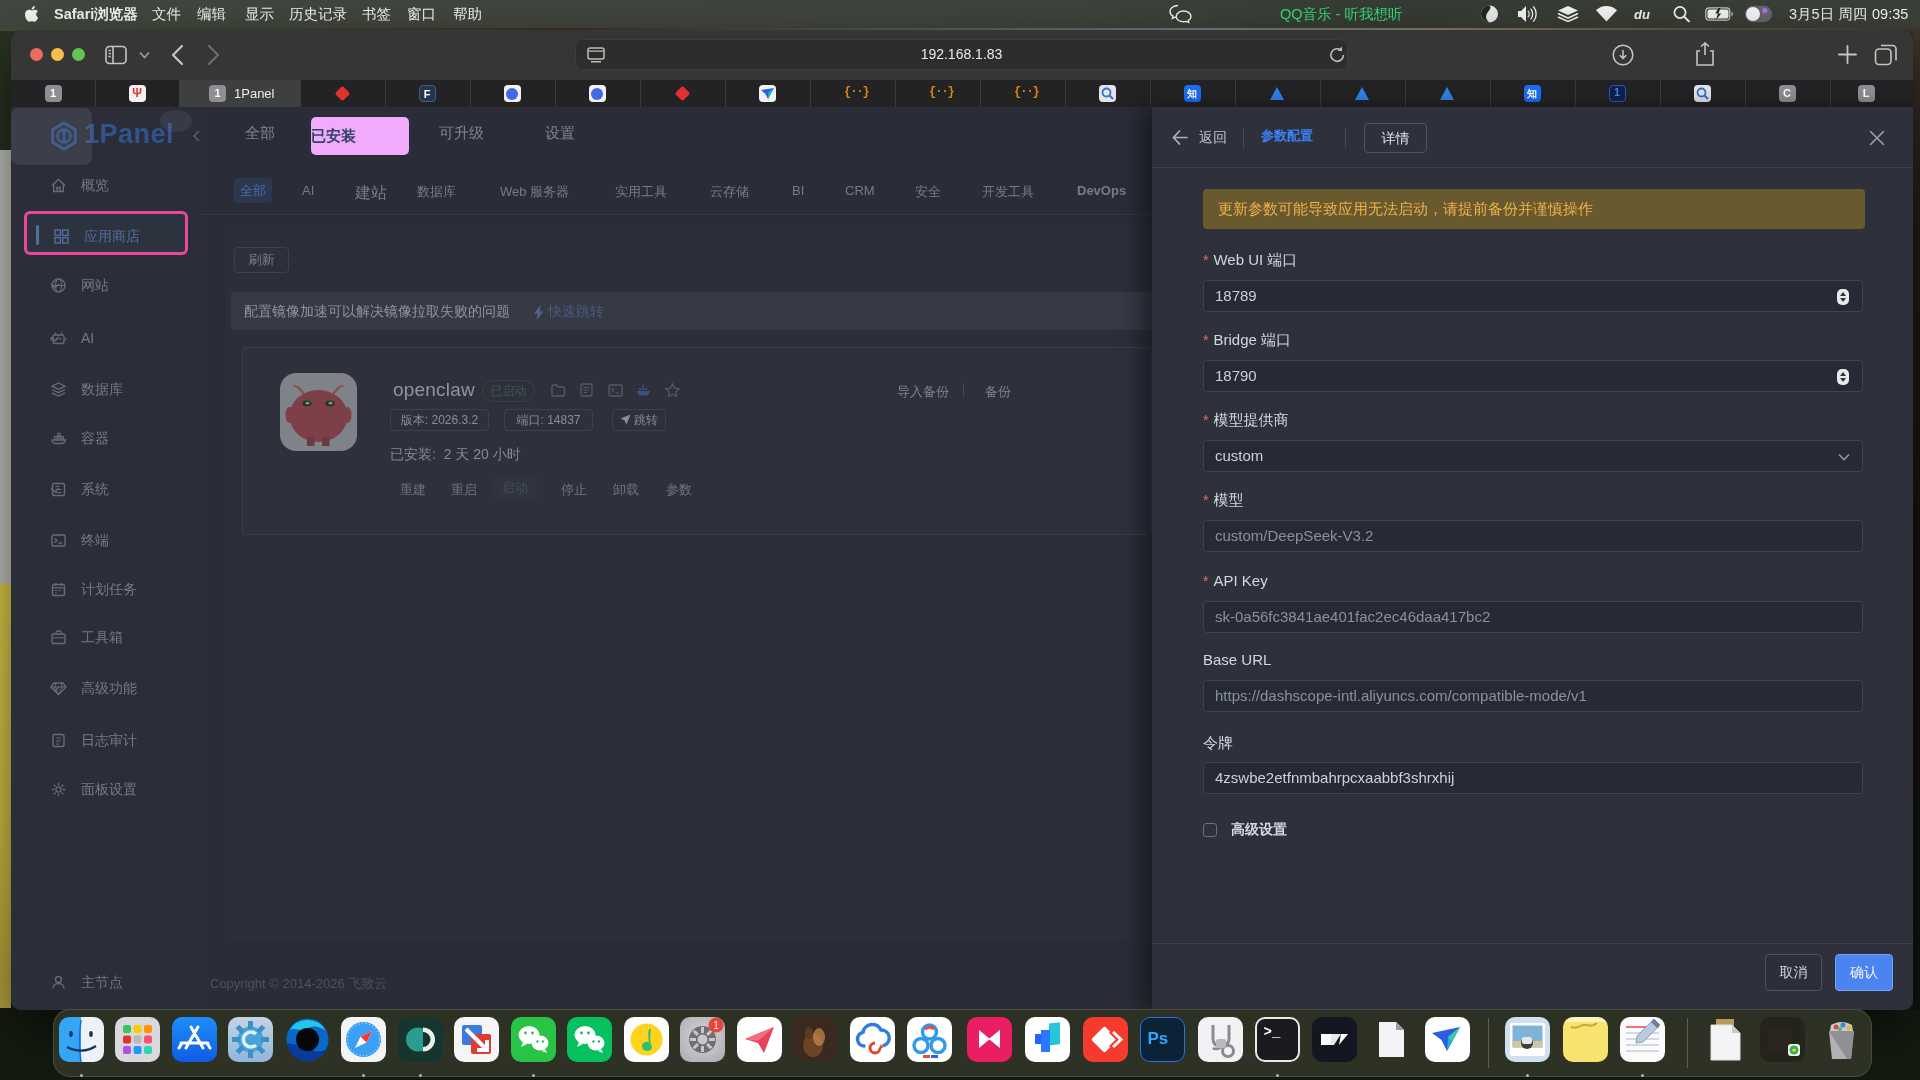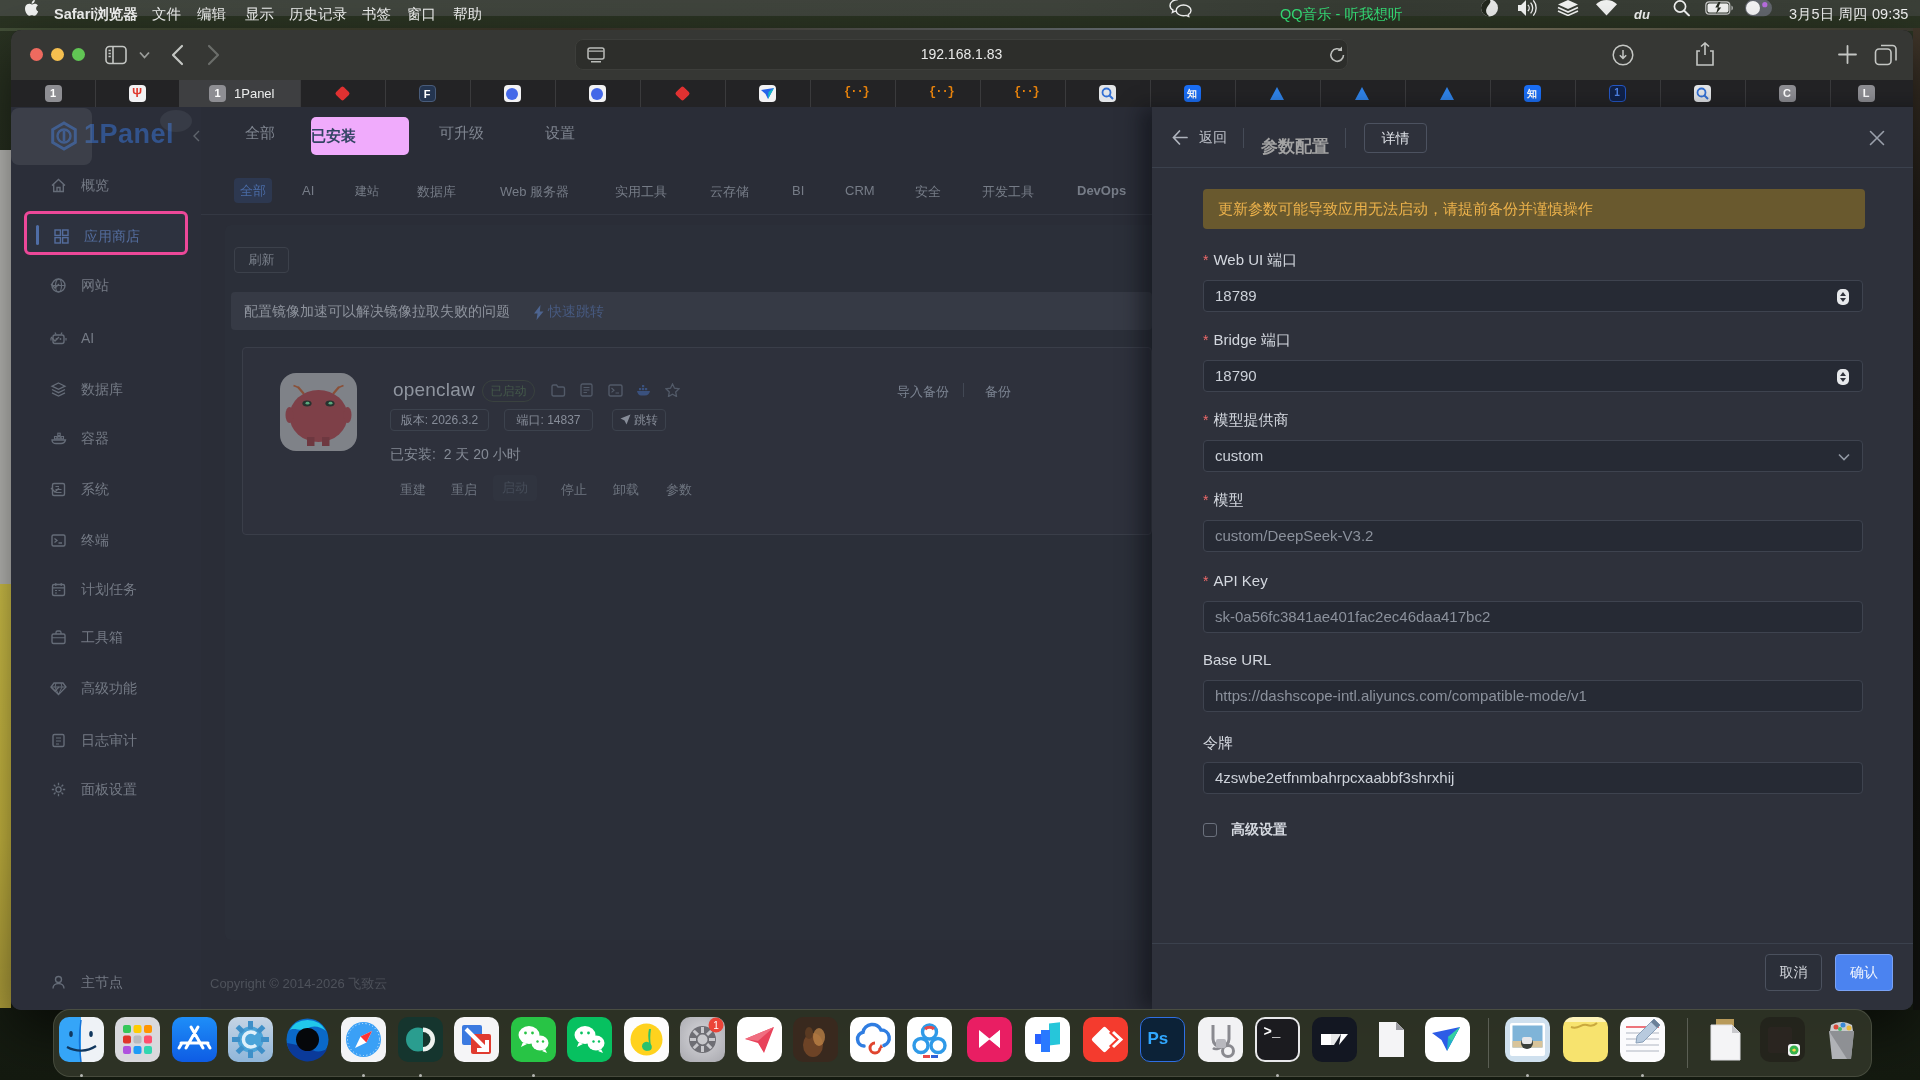--- a/index.html
+++ b/index.html
@@ -6,21 +6,21 @@
 html,body { width:1920px; height:1080px; overflow:hidden; font-family:"Liberation Sans", sans-serif; }
 body { position:relative; background:#1d2417; filter:blur(0.6px); }
 .abs { position:absolute; }
 
 #wall { position:absolute; inset:0; background:linear-gradient(180deg,#2a3322 0%,#252e1e 40%,#1d2517 70%,#141a10 100%); }
 #wall .whitestrip { position:absolute; left:0; top:150px; width:11px; height:434px; background:#c6c6c2; }
 #wall .yellow { position:absolute; left:0; top:584px; width:11px; height:424px; background:linear-gradient(180deg,#e0d04e,#d4c244 60%,#b7a63e); }
 #wall .rightstrip { position:absolute; left:1913px; top:28px; width:7px; height:982px; background:linear-gradient(180deg,#40362a,#231e18 18%,#15120f 55%,#121410); }
 #wall .topstrip { position:absolute; left:0; top:28px; width:1920px; height:3px; background:linear-gradient(90deg,#435038,#3a3226 30%,#707a80 62%,#817c64 75%,#3c3a30); }
 
-#menubar { position:absolute; left:0; top:0; width:1920px; height:16px; background:linear-gradient(90deg,#42473f 0%,#3f443c 55%,#363b33 72%,#3b4038 100%); color:#f2f3f2; font-size:14.5px; }
+#menubar { position:absolute; left:0; top:0; width:1920px; height:28px; background:linear-gradient(90deg,#42473f 0%,#3f443c 55%,#363b33 72%,#3b4038 100%); color:#f2f3f2; font-size:14.5px; }
 #menubar .item { position:absolute; top:0; height:28px; line-height:29px; white-space:nowrap; }
 #menubar .b { font-weight:bold; }
 .green { color:#35df77; }
 #menubar svg { position:absolute; top:50%; transform:translateY(-50%); }
 
 #win { position:absolute; left:11px; top:30px; width:1902px; height:980px; border-radius:10px; overflow:hidden; background:#1a1a1c; box-shadow:0 22px 55px rgba(0,0,0,.6); }
 #toolbar { position:absolute; left:0; top:0; width:1902px; height:50px; background:#363734; }
 .tl { position:absolute; top:17.5px; width:13px; height:13px; border-radius:50%; }
 #urlbar { position:absolute; left:564px; top:9px; width:773px; height:31px; background:#2d2e2b; border:1px solid #3d3e3b; border-radius:8px; color:#e9eae9; font-size:14px; text-align:center; line-height:29px; }
 
@@ -380,21 +380,21 @@
           <span class="t">主节点</span>
         </div>
     </div>
     <div id="main">
       <div class="abs" style="left:44px;top:17px;font-size:15px;color:#7f8590;">全部</div>
       <div class="abs" style="left:110px;top:10px;width:98px;height:38px;background:#f0abfc;border-radius:5px;color:#324463;font-weight:bold;font-size:15px;text-align:left;line-height:38px;">已安装</div>
       <div class="abs" style="left:238px;top:17px;font-size:15px;color:#7f8590;">可升级</div>
       <div class="abs" style="left:344px;top:17px;font-size:15px;color:#7f8590;">设置</div>
       <div class="abs" style="left:33px;top:71px;width:38px;height:25px;background:#2d3850;border-radius:4px;color:#4a6ba6;font-size:13px;text-align:center;line-height:26px;">全部</div>
       <div class="abs" style="left:101px;top:76px;font-size:13px;color:#767c87;">AI</div>
-      <div class="abs" style="left:154px;top:76px;font-size:12px;color:#767c87;">建站</div>
+      <div class="abs" style="left:154px;top:76px;font-size:16px;color:#767c87;">建站</div>
       <div class="abs" style="left:216px;top:76px;font-size:13px;color:#767c87;">数据库</div>
       <div class="abs" style="left:299px;top:76px;font-size:13px;color:#767c87;">Web 服务器</div>
       <div class="abs" style="left:414px;top:76px;font-size:13px;color:#767c87;">实用工具</div>
       <div class="abs" style="left:509px;top:76px;font-size:13px;color:#767c87;">云存储</div>
       <div class="abs" style="left:591px;top:76px;font-size:13px;color:#767c87;">BI</div>
       <div class="abs" style="left:644px;top:76px;font-size:13px;color:#767c87;">CRM</div>
       <div class="abs" style="left:714px;top:76px;font-size:13px;color:#767c87;">安全</div>
       <div class="abs" style="left:781px;top:76px;font-size:13px;color:#767c87;">开发工具</div>
       <div class="abs" style="left:876px;top:76px;font-size:13px;color:#767c87;font-weight:bold;">DevOps</div>
       <div class="abs" style="left:0px;top:107px;width:951px;height:1px;background:#343843;"></div>
@@ -467,21 +467,21 @@
     </div>
     <div class="abs" style="left:0px;top:1px;width:81px;height:57px;background:rgba(150,155,162,0.16);border-radius:8px;"></div>
     <div class="abs" style="left:149px;top:3px;width:32px;height:22px;background:rgba(150,155,162,0.12);border-radius:50%;"></div>
     <div id="drawer">
       <div id="dhead">
         <svg class="abs" style="left:20px;top:23px;" width="16" height="15" viewBox="0 0 16 15">
             <path d="M7.5 1L1.5 7.5l6 6.5M1.5 7.5H15" fill="none" stroke="#aeb3bc" stroke-width="1.7" stroke-linecap="round"></path>
           </svg>
         <div class="abs" style="left:47px;top:22px;font-size:14px;color:#bfc3cb;">返回</div>
         <div class="dv" style="left:91px;"></div>
-        <div class="abs" style="left:109px;top:28px;font-size:17px;font-weight:bold;color:#a3a3a3;">参数配置</div>
+        <div class="abs" style="left:109px;top:20px;font-size:13px;font-weight:bold;color:#3b82f6;">参数配置</div>
         <div class="dv" style="left:193px;"></div>
         <div class="abs" style="left:212px;top:16px;width:63px;height:30px;border:1px solid #4c5260;border-radius:4px;color:#dde0e6;font-size:14px;text-align:center;line-height:28px;">详情</div>
         <svg class="abs" style="left:717px;top:23px;" width="16" height="16" viewBox="0 0 16 16">
             <path d="M1.5 1.5l13 13M14.5 1.5l-13 13" stroke="#9aa0ab" stroke-width="1.6" stroke-linecap="round"></path>
           </svg>
       </div>
       <div class="abs" style="left:51px;top:82px;width:662px;height:40px;background:#69592e;border-radius:4px;color:#edb24b;font-size:15px;line-height:40px;padding-left:15px;">更新参数可能导致应用无法启动，请提前备份并谨慎操作</div>
       <div class="lab req" style="top:144px;">Web UI 端口</div>
       <div class="inp lit" style="top:173px;">18789<span class="spin"></span></div>
       <div class="lab req" style="top:224px;">Bridge 端口</div>

